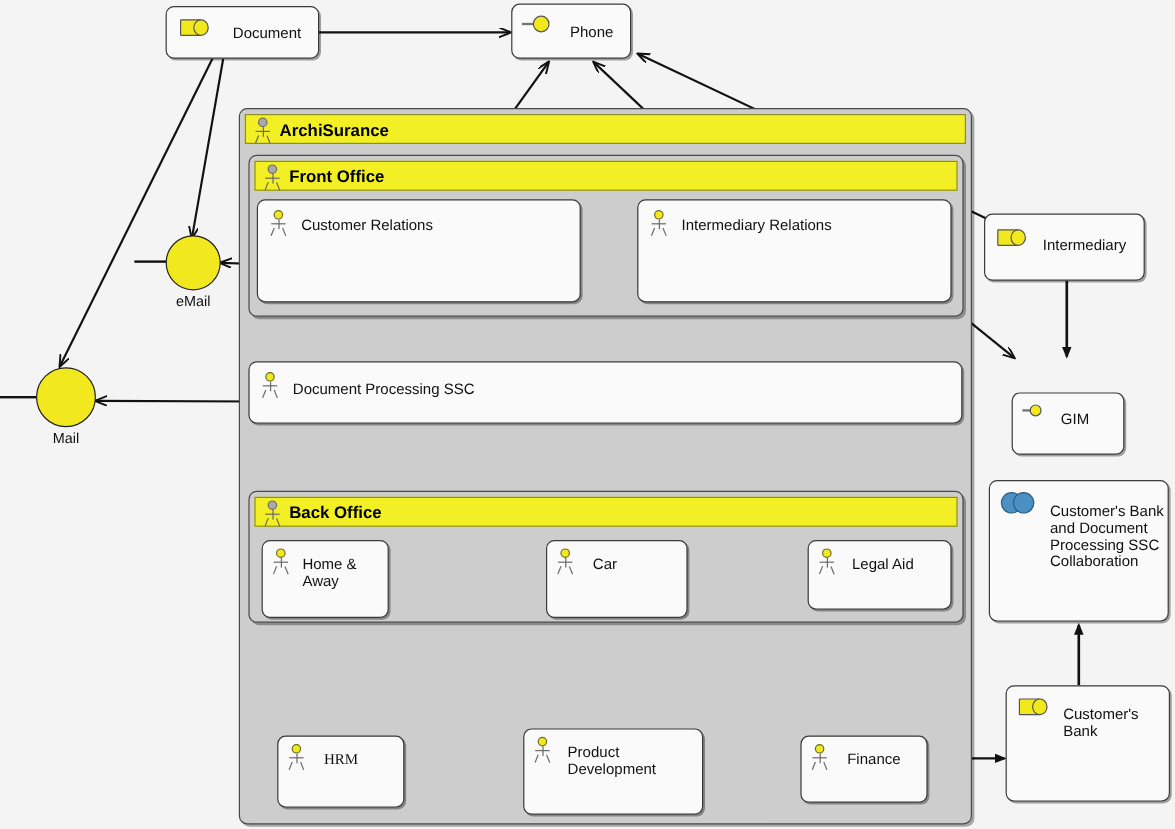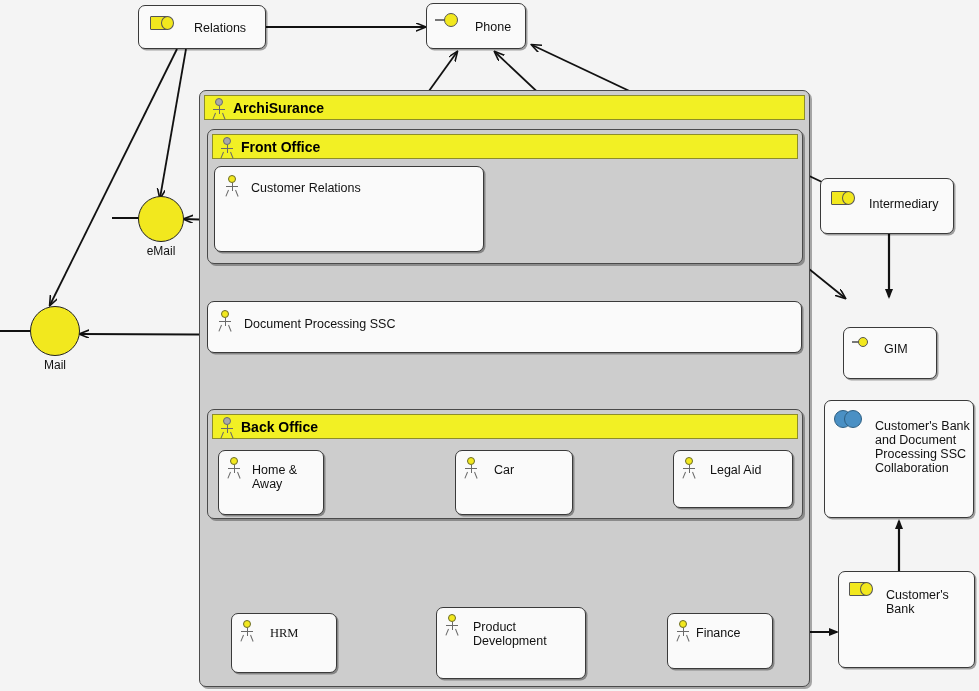--- a/index.html
+++ b/index.html
@@ -111,21 +111,21 @@
     <path d="M772,632 L837,632" stroke="#111" stroke-width="1.8" fill="none" marker-end="url(#ahf)"></path>
 
     <path d="M899,571 L899,521" stroke="#111" stroke-width="2.2" fill="none" marker-end="url(#ahf)"></path>
   </svg>
 
   <div class="node" style="left:138px;top:5px;width:128px;height:44px;">
     <span class="roleicon" style="left:11px;top:10px;">
       <span class="cyl"></span>
         <span class="cap"></span>
     </span>
-    <span class="label" style="left:55px;top:15px;">Relations</span>
+    <span class="label" style="left:55px;top:15px;">Document</span>
   </div>
 
   <div class="node" style="left:426px;top:3px;width:100px;height:46px;">
     <span class="ifaceicon" style="left:8px;top:8px;">
       <span class="stick"></span>
         <span class="ball"></span>
     </span>
     <span class="label" style="left:48px;top:16px;">Phone</span>
   </div>
 
@@ -207,20 +207,30 @@
     <span class="actor" style="left:9px;top:8px;">
       <span class="head"></span>
         <span class="body"></span>
         <span class="arms"></span>
         <span class="lleg"></span>
         <span class="rleg"></span>
     </span>
     <span class="label" style="left:36px;top:14px;">Customer Relations</span>
   </div>
 
+  <div class="node" style="left:531px;top:166px;width:262px;height:86px;">
+    <span class="actor" style="left:9px;top:8px;">
+      <span class="head"></span>
+        <span class="body"></span>
+        <span class="arms"></span>
+        <span class="lleg"></span>
+        <span class="rleg"></span>
+    </span>
+    <span class="label" style="left:36px;top:14px;">Intermediary Relations</span>
+  </div>
 
   <div class="node" style="left:207px;top:301px;width:595px;height:52px;text-decoration:underline;">
     <span class="actor" style="left:9px;top:8px;">
       <span class="head"></span>
         <span class="body"></span>
         <span class="arms"></span>
         <span class="lleg"></span>
         <span class="rleg"></span>
     </span>
     <span class="label" style="left:36px;top:15px;">Document Processing SSC</span>
@@ -297,16 +307,16 @@
   </div>
 
   <div class="node" style="left:667px;top:613px;width:106px;height:56px;">
     <span class="actor" style="left:7px;top:6px;">
       <span class="head"></span>
         <span class="body"></span>
         <span class="arms"></span>
         <span class="lleg"></span>
         <span class="rleg"></span>
     </span>
-    <span class="label" style="left:28px;top:12px;">Finance</span>
+    <span class="label" style="left:38px;top:12px;">Finance</span>
   </div>
 
 </div>
 
 </body></html>

